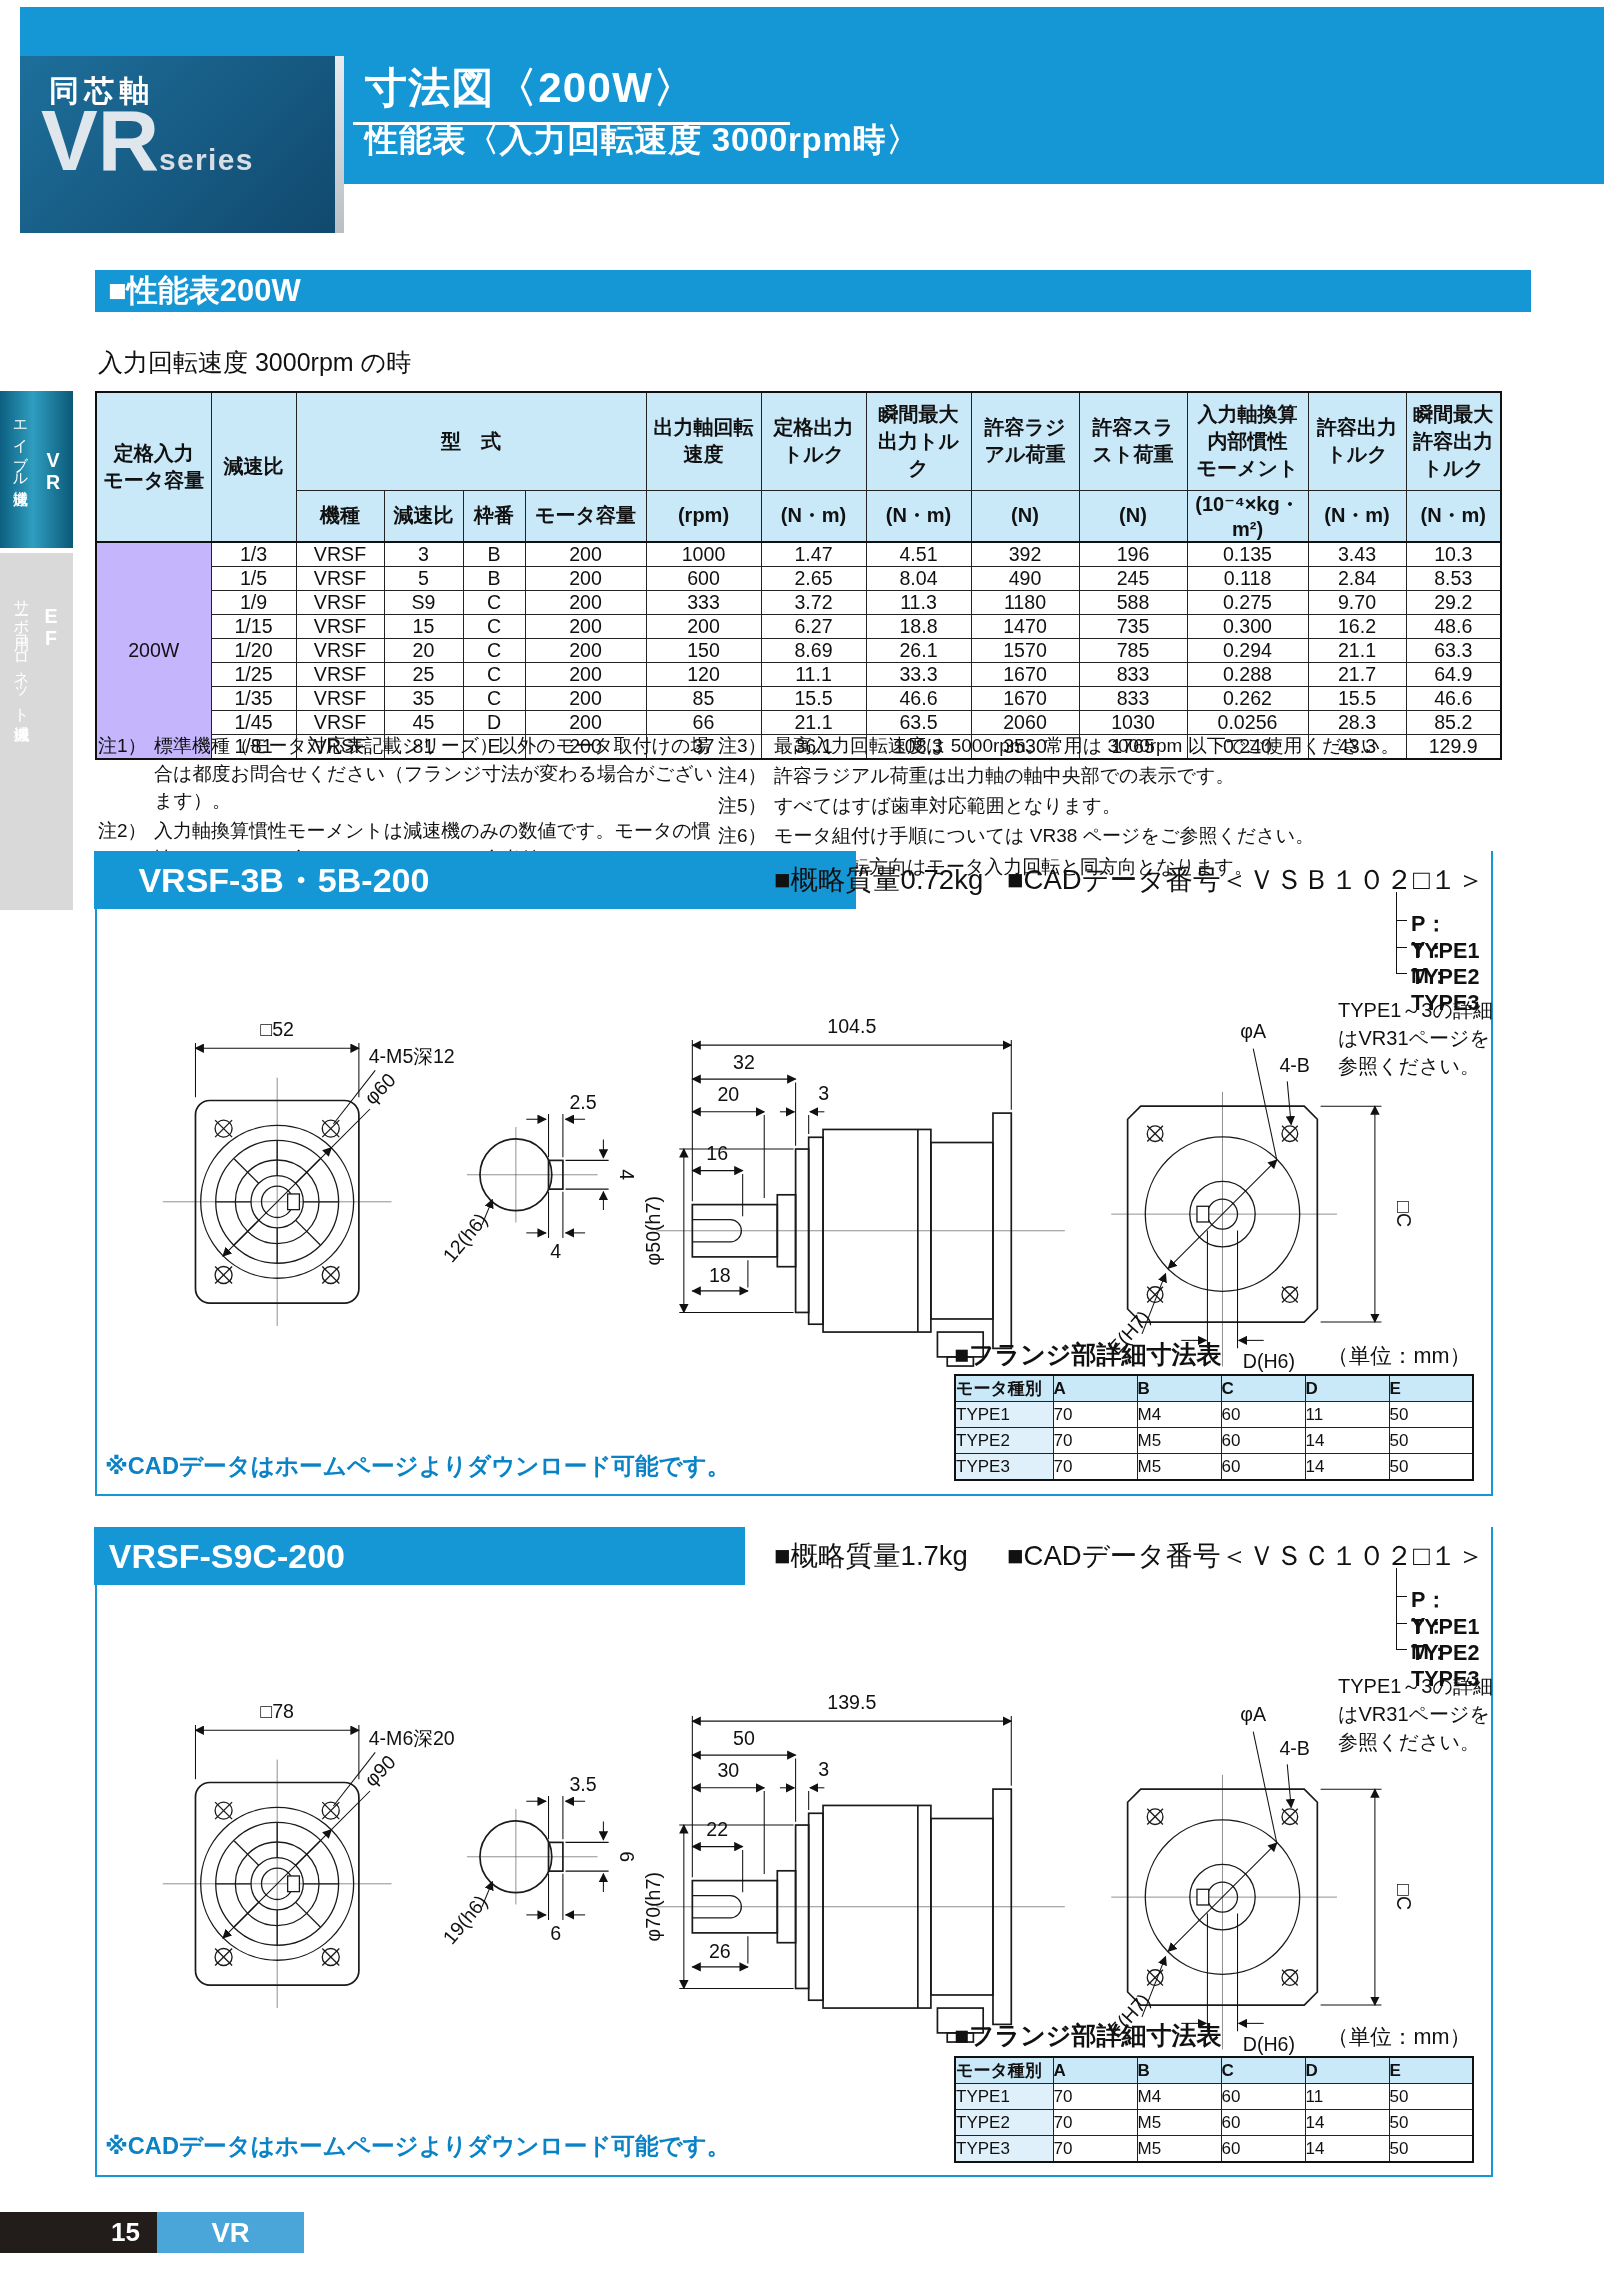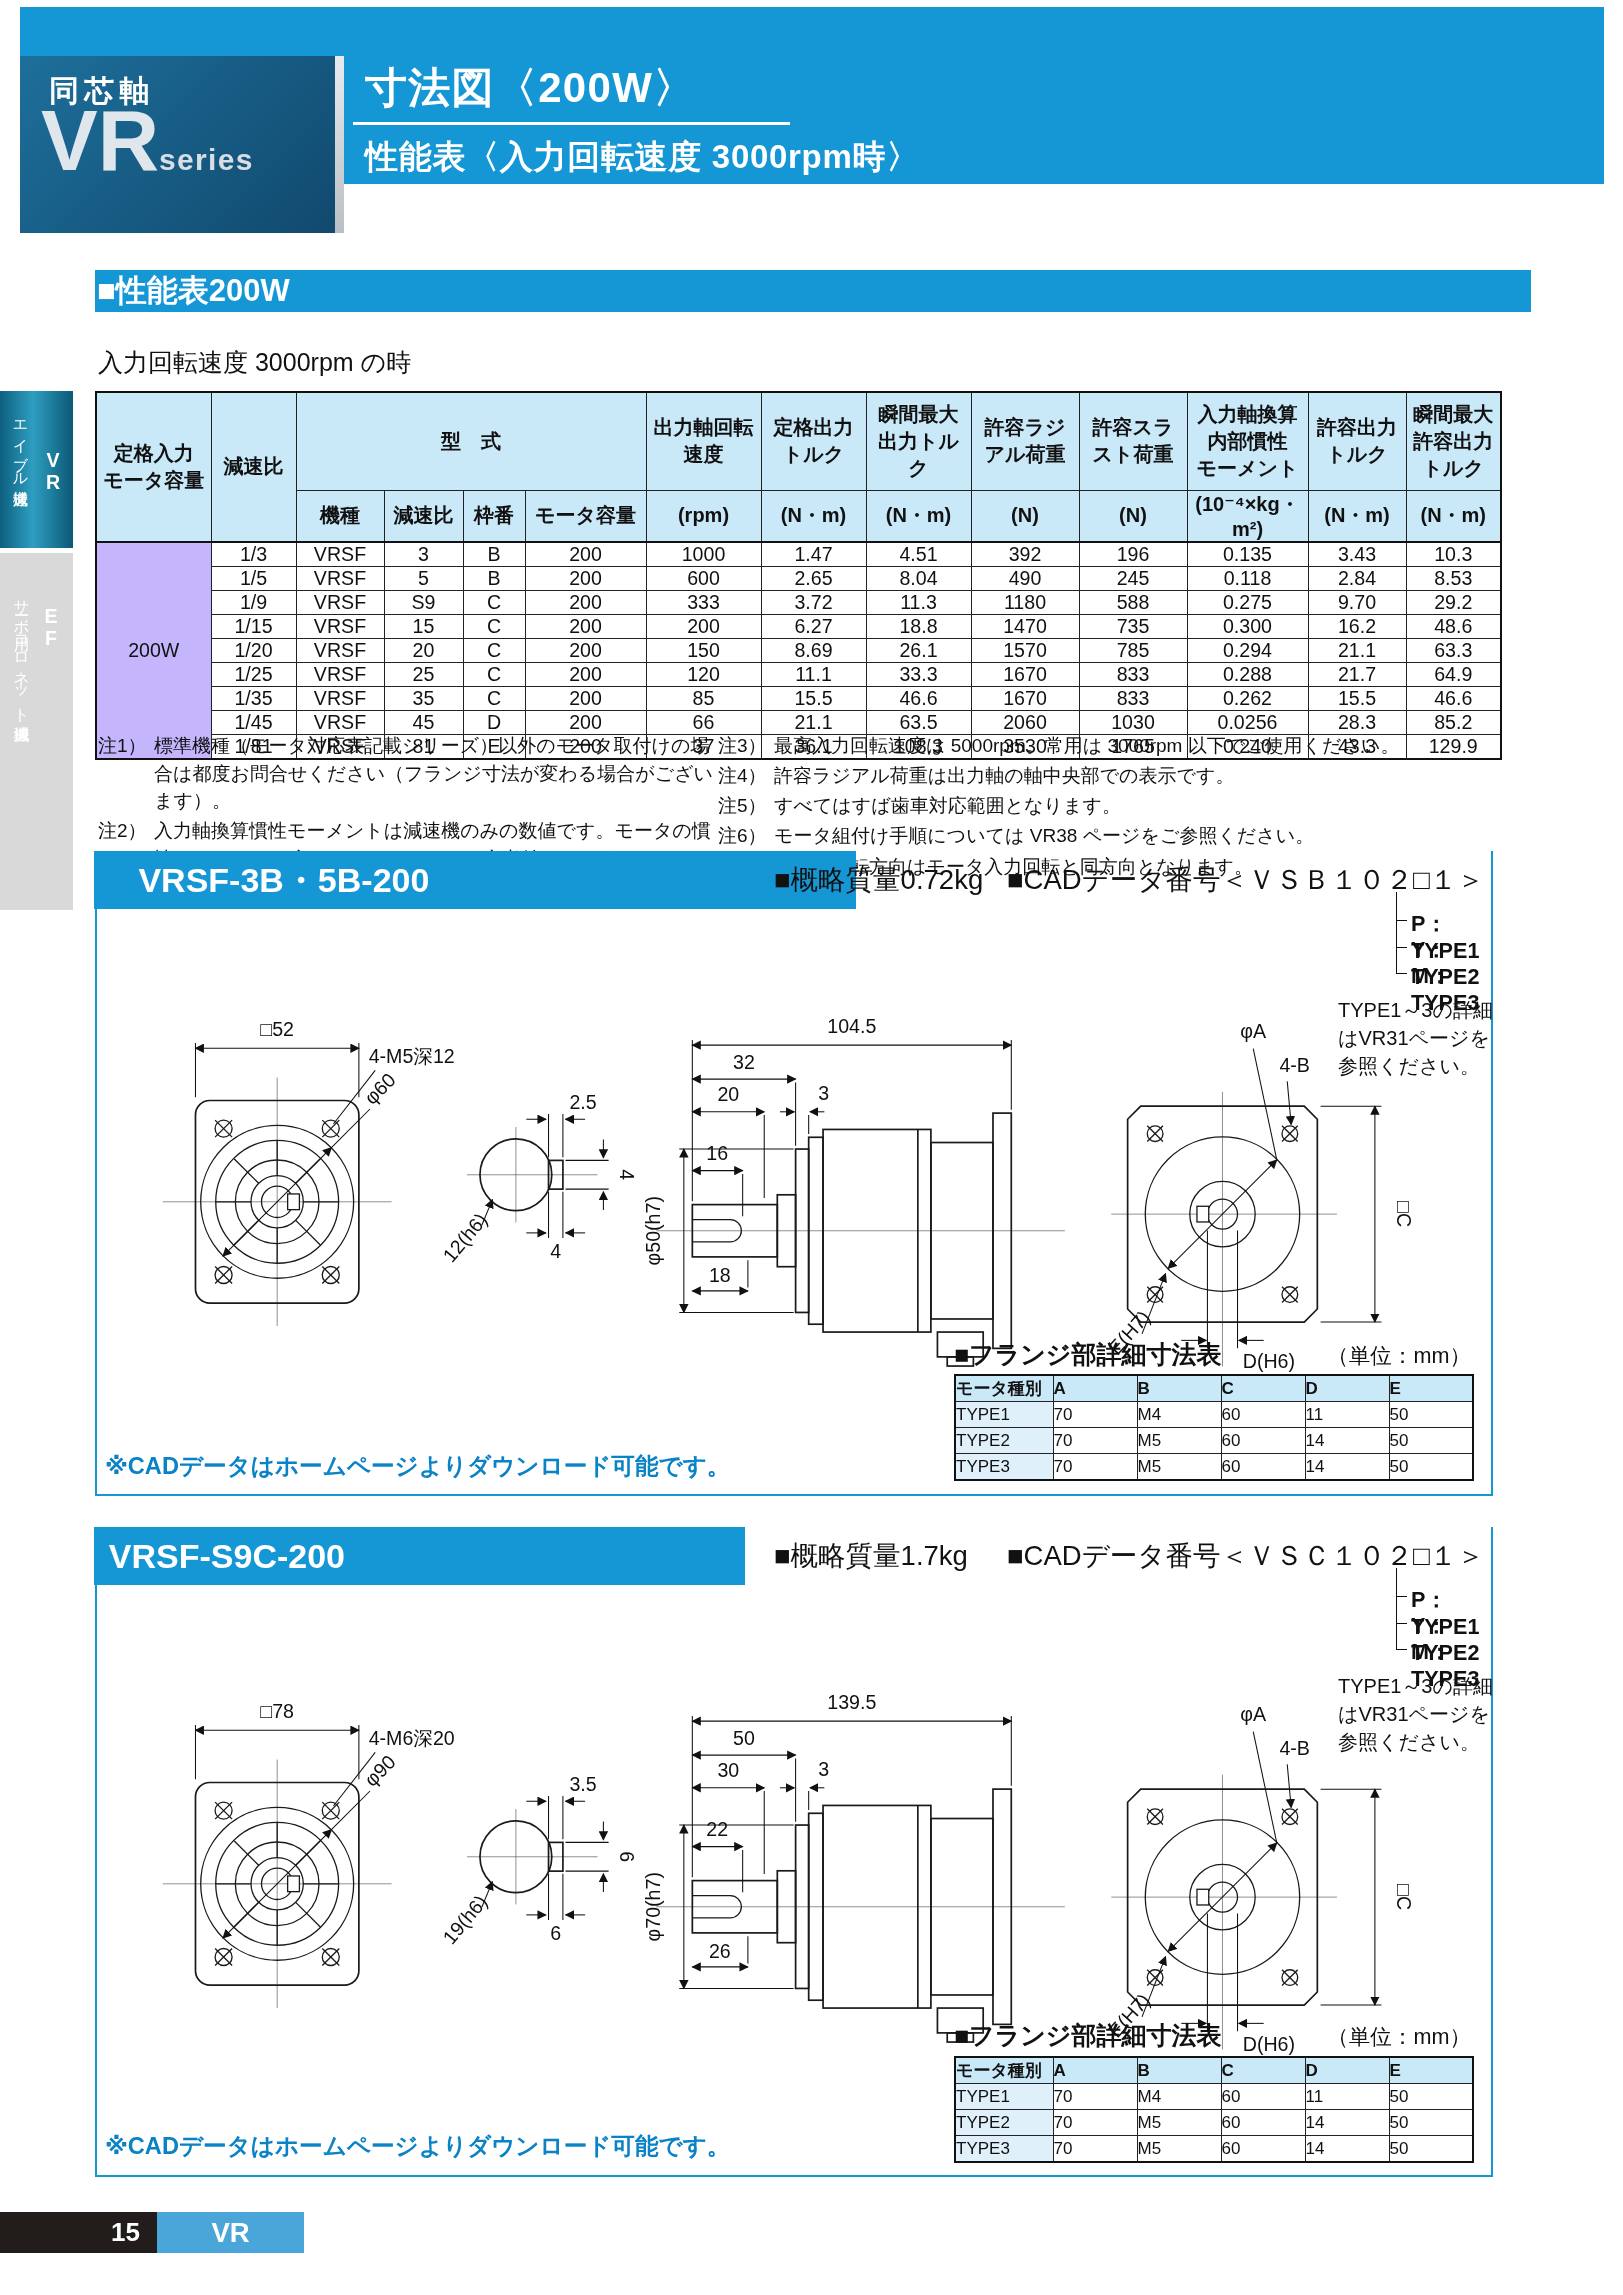--- a/index.html
+++ b/index.html
@@ -10,29 +10,29 @@
   .pl{white-space:pre-line;}
   
   .hband{left:19.6px;top:6.5px;width:1584px;height:177px;background:#1697d5;}
   .hdark{left:19.6px;top:56px;width:315px;height:177px;background:linear-gradient(135deg,#1d6f9b,#11496e);}
   .hsilver{left:335px;top:56px;width:9.2px;height:177px;background:linear-gradient(180deg,#e8ebee,#b9bfc4);}
   .htag{left:49px;top:71px;font-size:30px;font-weight:bold;color:#fff;letter-spacing:5.2px;}
   .hvr{left:41px;top:98px;color:#dfe6ec;font-size:85px;font-weight:bold;line-height:1;}
   .hvr small{font-size:30px;font-weight:bold;color:#d7dee5;letter-spacing:1.3px;}
   .htitle1{left:365px;top:60px;font-size:42px;font-weight:bold;color:#fff;letter-spacing:1.3px;}
   .hline{left:353px;top:122px;width:437px;height:3.3px;background:#fff;}
-  .htitle2{left:365px;top:135px;font-size:33px;font-weight:bold;color:#fff;letter-spacing:0.7px;}
+  .htitle2{left:365px;top:118px;font-size:33px;font-weight:bold;color:#fff;letter-spacing:0.7px;}
   
   .tab{left:0;width:73px;}
   .tab1{top:391px;height:157px;background:linear-gradient(90deg,#0d5f80 0%,#2f9ec0 45%,#0b5876 100%);}
   .tab2{top:553px;height:357px;background:#d9d9d9;}
   .vtxt{writing-mode:vertical-rl;text-orientation:upright;position:absolute;color:#fff;}
   
   .secbar{left:95px;top:270px;width:1436px;height:42px;background:#1697d5;color:#fff;
-          font-size:31px;font-weight:bold;line-height:42px;padding-left:2px;box-sizing:border-box;}
+          font-size:31px;font-weight:bold;line-height:42px;padding-left:13px;box-sizing:border-box;}
   .subtitle{left:98px;top:346px;font-size:25px;}
   
   table.perf{position:absolute;left:95px;top:391px;width:1404px;border-collapse:collapse;
              table-layout:fixed;font-size:19.6px;text-align:center;border:2.6px solid #111;}
   table.perf th,table.perf td{border:1.3px solid #222;padding:0 2.6px;}
   table.perf thead th{background:#c9e8f8;font-weight:bold;font-size:20px;}
   table.perf thead{border-bottom:2.6px solid #111;}
   table.perf td.cap{background:#c4b5fd;}
   table.perf tbody tr{height:22px;}
   tr.h1{height:98px;} tr.h2{height:31px;}

